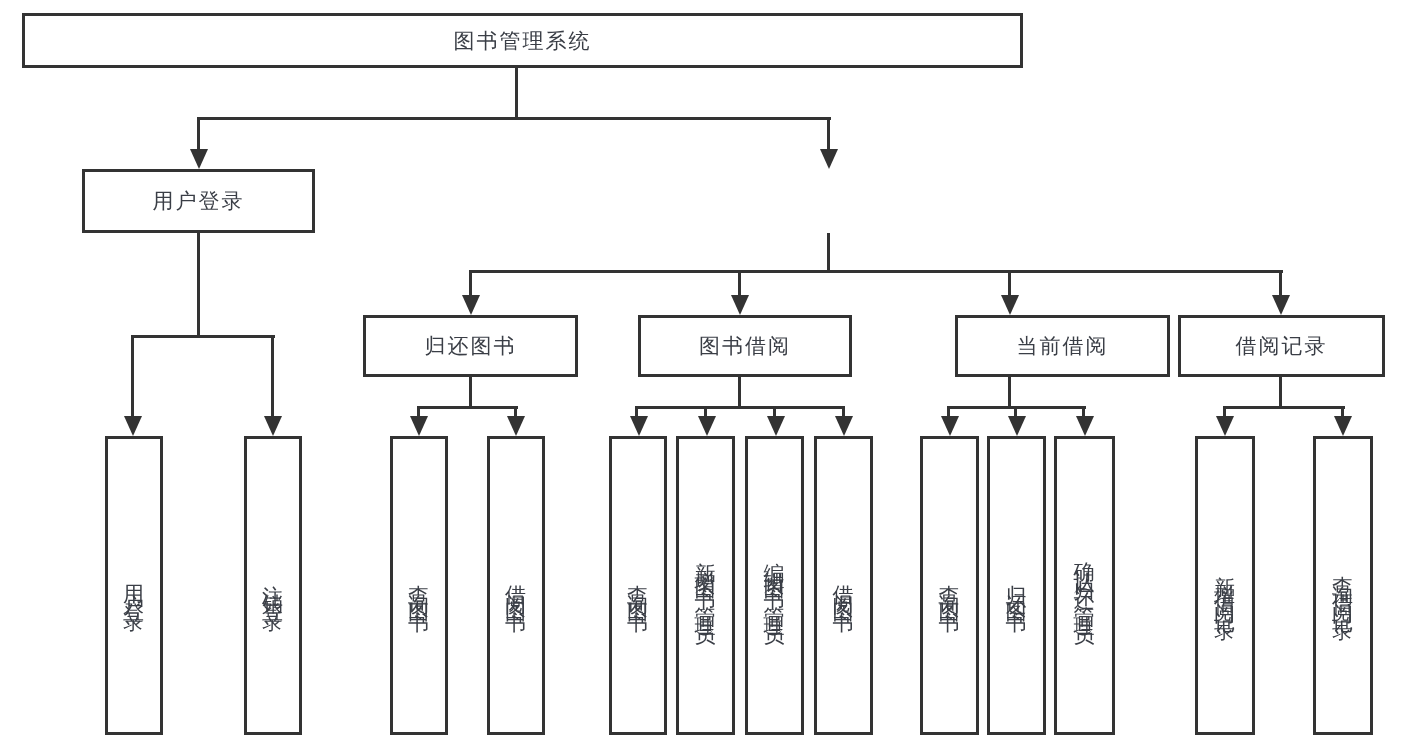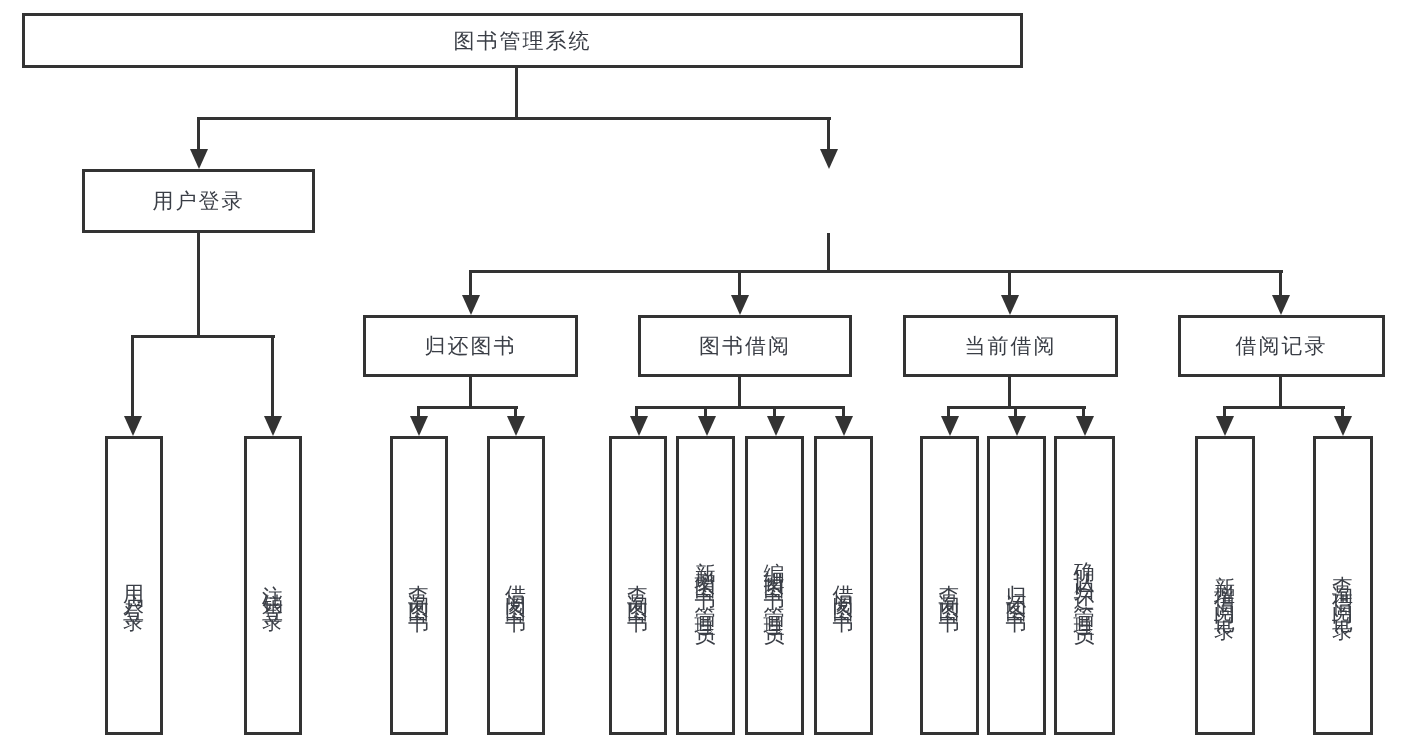--- a/index.html
+++ b/index.html
@@ -133,21 +133,21 @@
 
 
   <div class="box" style="left:363px;top:315px;width:215px;height:62px">
     <span class="hl">归还图书</span>
   </div>
 
   <div class="box" style="left:638px;top:315px;width:214px;height:62px">
     <span class="hl">图书借阅</span>
   </div>
 
-  <div class="box" style="left:903px;top:315px;width:215px;height:62px">
+  <div class="box" style="left:955px;top:315px;width:215px;height:62px">
     <span class="hl">当前借阅</span>
   </div>
 
   <div class="box" style="left:1178px;top:315px;width:207px;height:62px">
     <span class="hl">借阅记录</span>
   </div>
 
   <div class="box" style="left:105px;top:436px;width:58px;height:299px">
     <span class="vl">用户登录</span>
   </div>

